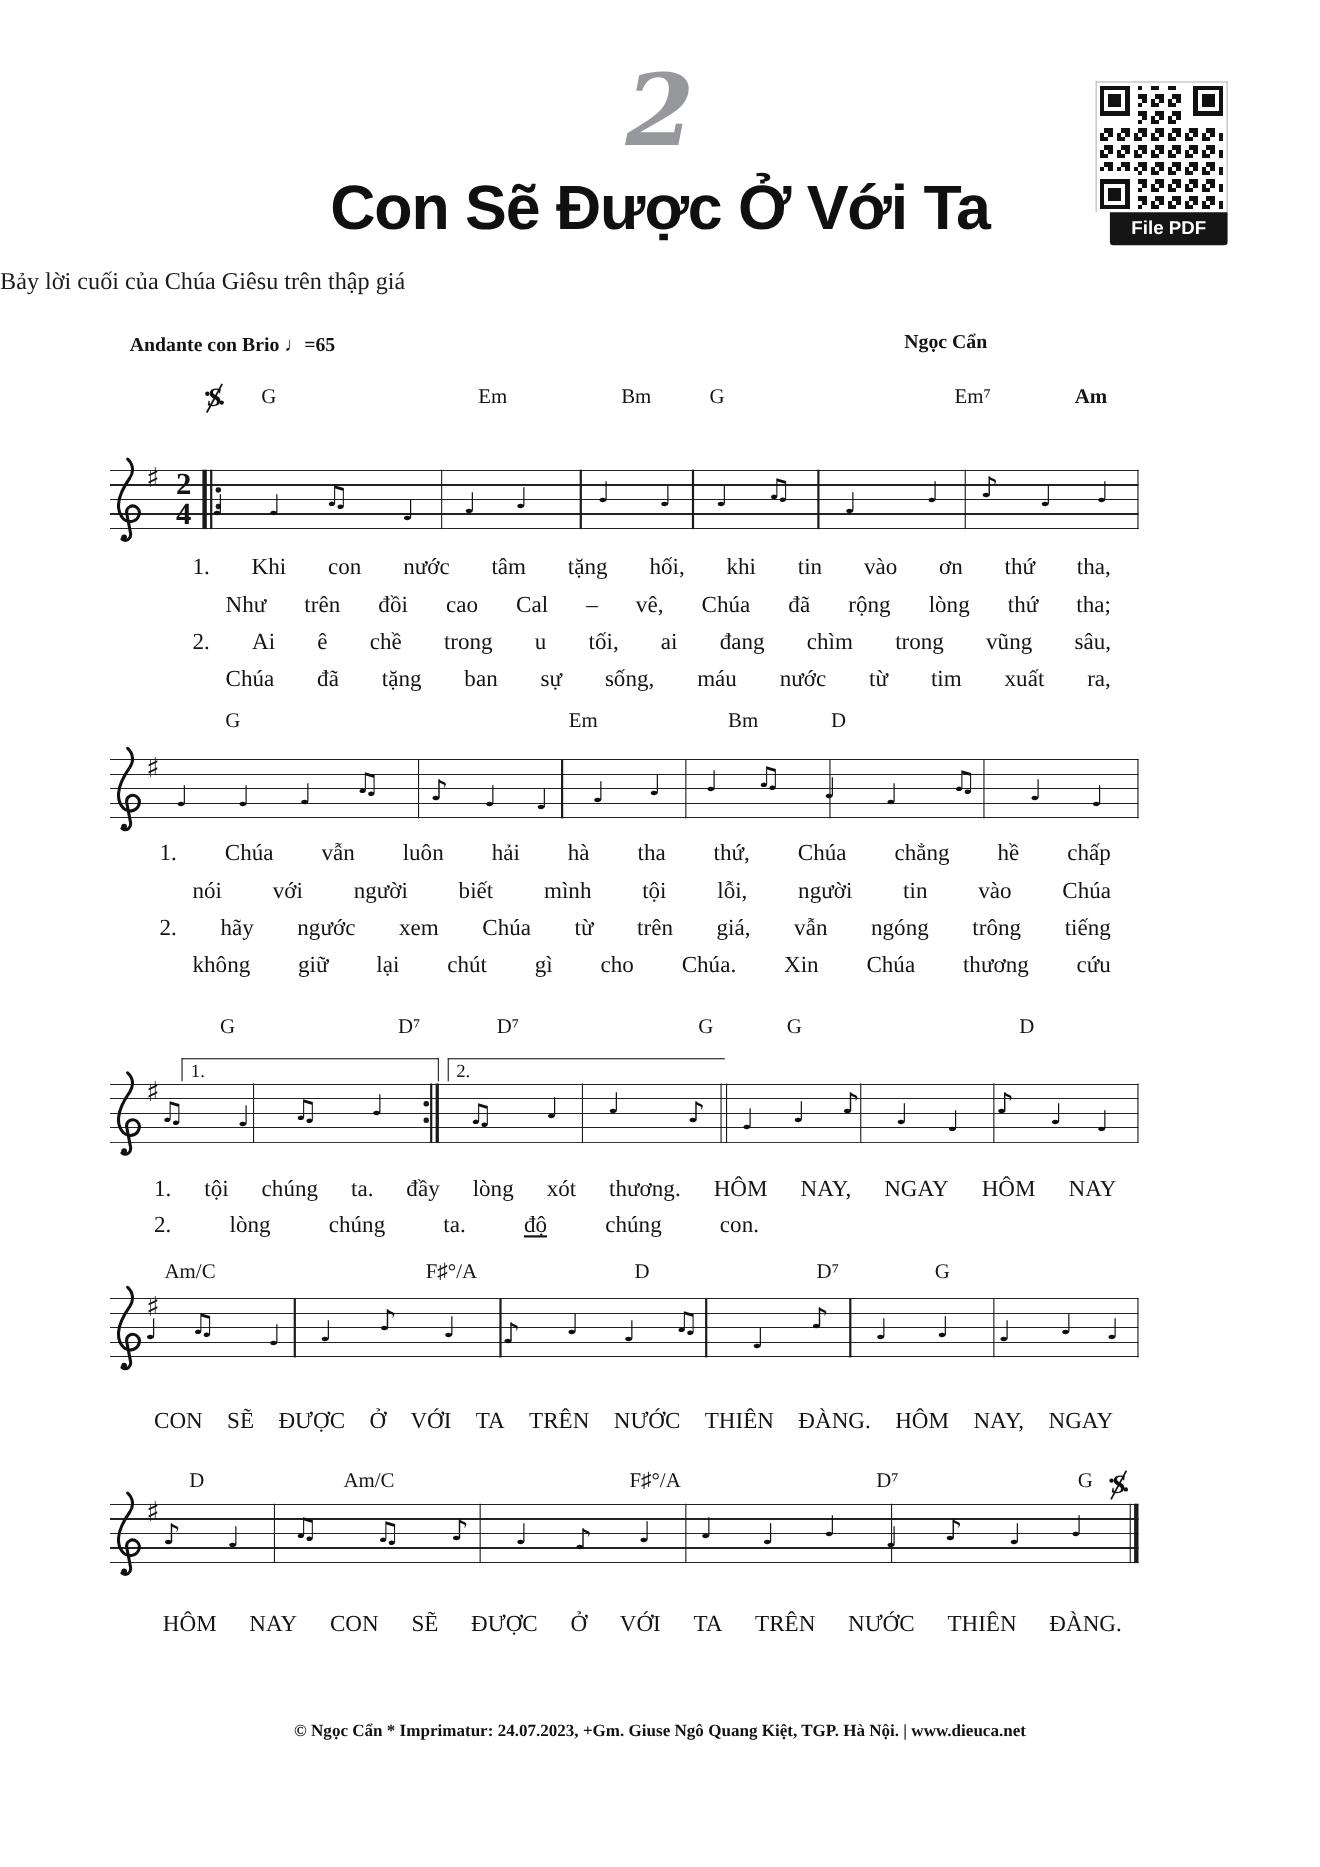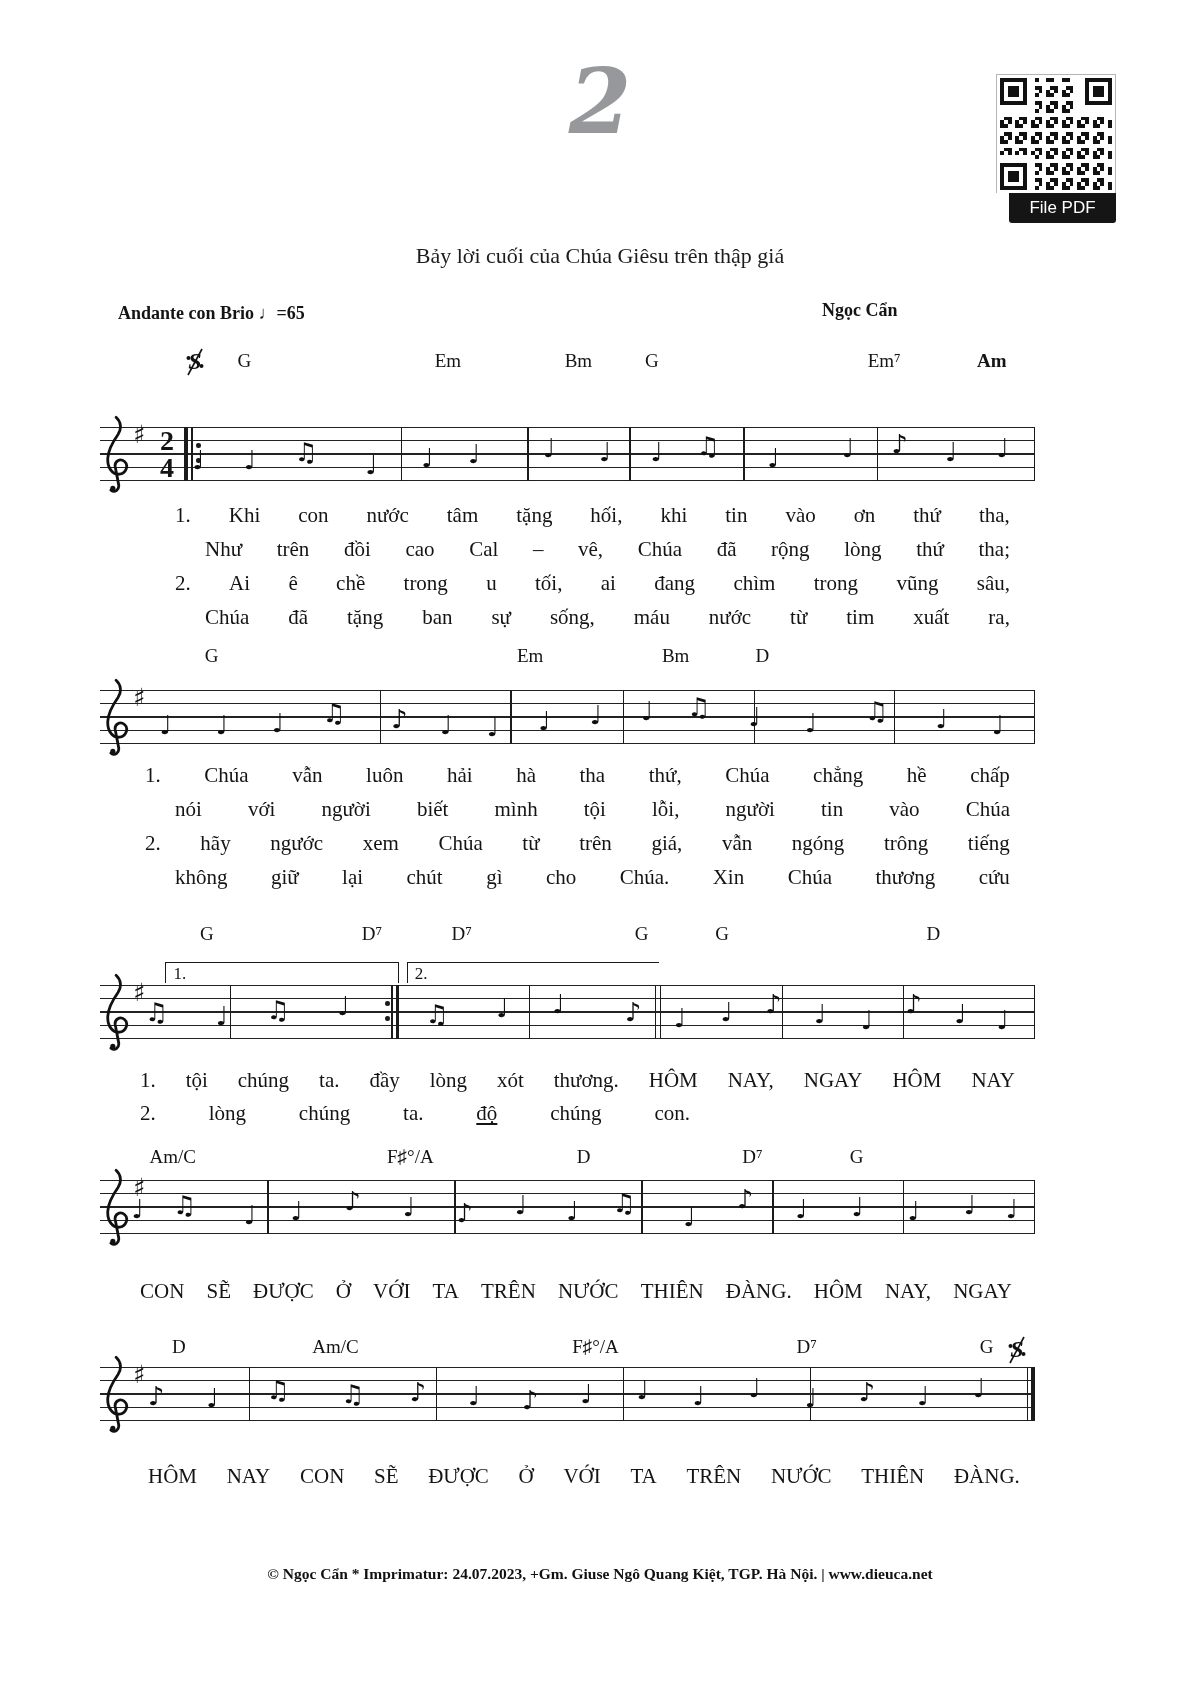--- a/index.html
+++ b/index.html
@@ -5,28 +5,28 @@
   html,body{margin:0;padding:0;background:#e8e8e8;}
   .page{position:relative;width:1200px;height:1697px;background:#ffffff;margin:0 auto;
         font-family:"Liberation Serif","DejaVu Serif",serif;color:#141414;overflow:hidden;}
 
   .song-number{position:absolute;top:56px;left:0;right:0;text-align:center;
         font-family:"DejaVu Serif",serif;font-style:italic;font-weight:700;
         font-size:90px;line-height:1;color:#97989b;}
   .title{position:absolute;top:158px;left:0;right:0;text-align:center;margin:0;
         font-family:"Liberation Sans","DejaVu Sans",sans-serif;font-weight:700;
         font-size:57px;line-height:1.1;letter-spacing:-1px;color:#101010;}
-  .subtitle{position:absolute;top:243px;left:0;right:0;text-align:center;
+  .subtitle{position:absolute;top:243px;left:0;right:0;text-align:left;
         font-size:22px;color:#1c1c1c;}
 
   .qr-block{position:absolute;left:996px;top:74px;width:120px;}
   .qr-frame{background:#fff;border:1px solid #b5b5b5;border-bottom:none;padding:3px;}
   .qr-frame svg{display:block;width:112px;height:112px;fill:#111;shape-rendering:crispEdges;}
   .qr-band{height:30px;background:#151515;color:#fff;text-align:center;line-height:30px;
-        font-family:"Liberation Sans","DejaVu Sans",sans-serif;font-weight:400;font-size:17px;
+        font-family:"Liberation Sans","DejaVu Sans",sans-serif;font-weight:700;font-size:17px;
         border-radius:0 0 3px 3px;margin-left:13px;}
 
   .tempo{position:absolute;left:118px;top:303px;font-weight:700;font-size:18px;
         font-family:"Liberation Serif","DejaVu Sans",serif;}
   .composer{position:absolute;left:822px;top:300px;font-weight:700;font-size:18px;}
 
   .system{position:absolute;left:100px;width:935px;}
   .chord-row{position:absolute;left:0;right:0;height:22px;}
   .chord{position:absolute;top:0;font-size:19px;white-space:nowrap;
         font-family:"Liberation Serif","DejaVu Serif","DejaVu Sans",serif;}
@@ -53,20 +53,21 @@
 
   .footer{position:absolute;top:1565px;left:0;right:0;text-align:center;
         font-weight:700;font-size:15.5px;color:#111;}
 </style>
 </head>
 <body>
 
 <div class="page">
 
   <div class="song-number">2</div>
+  <h1 class="title">Con Sẽ Được Ở Với Ta</h1>
   <div class="subtitle">Bảy lời cuối của Chúa Giêsu trên thập giá</div>
 
   <div class="qr-block">
     <div class="qr-frame">
       <svg viewBox="0 0 29 29" id="qr-svg">
           <rect x="0" y="0" width="7" height="7"></rect>
           <rect x="1" y="1" width="5" height="5" fill="#fff"></rect>
           <rect x="2" y="2" width="3" height="3"></rect>
           <rect x="22" y="0" width="7" height="7"></rect>
           <rect x="23" y="1" width="5" height="5" fill="#fff"></rect>

